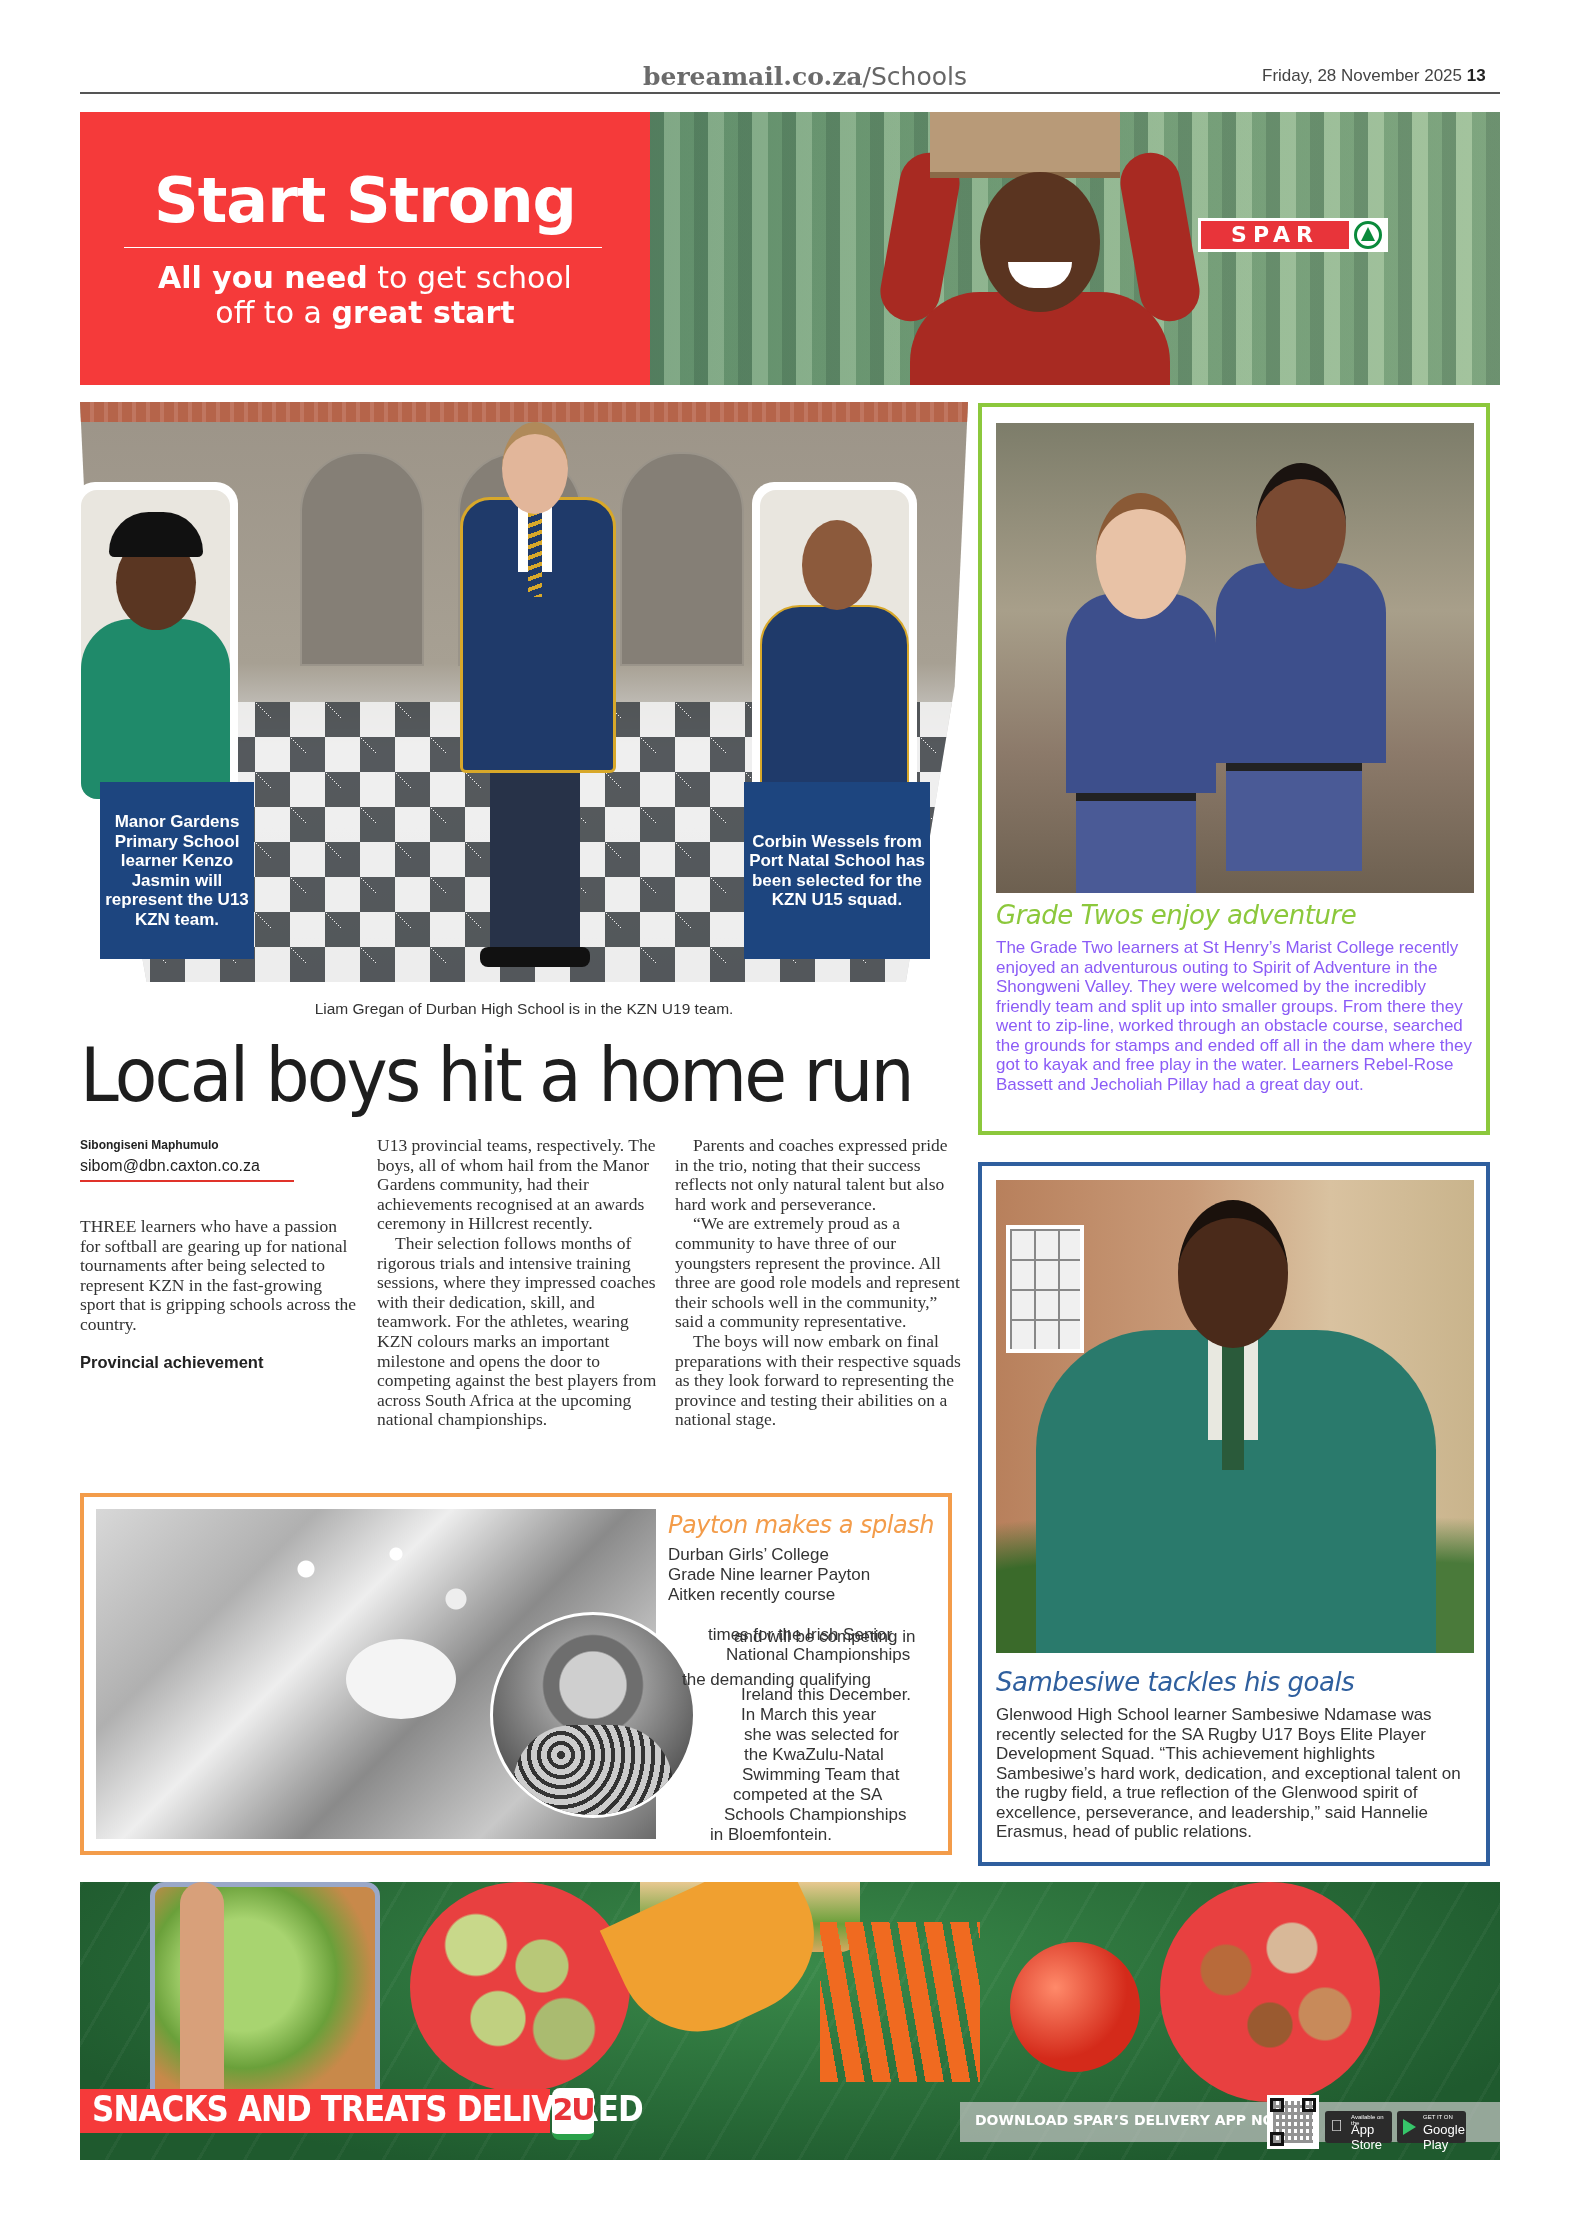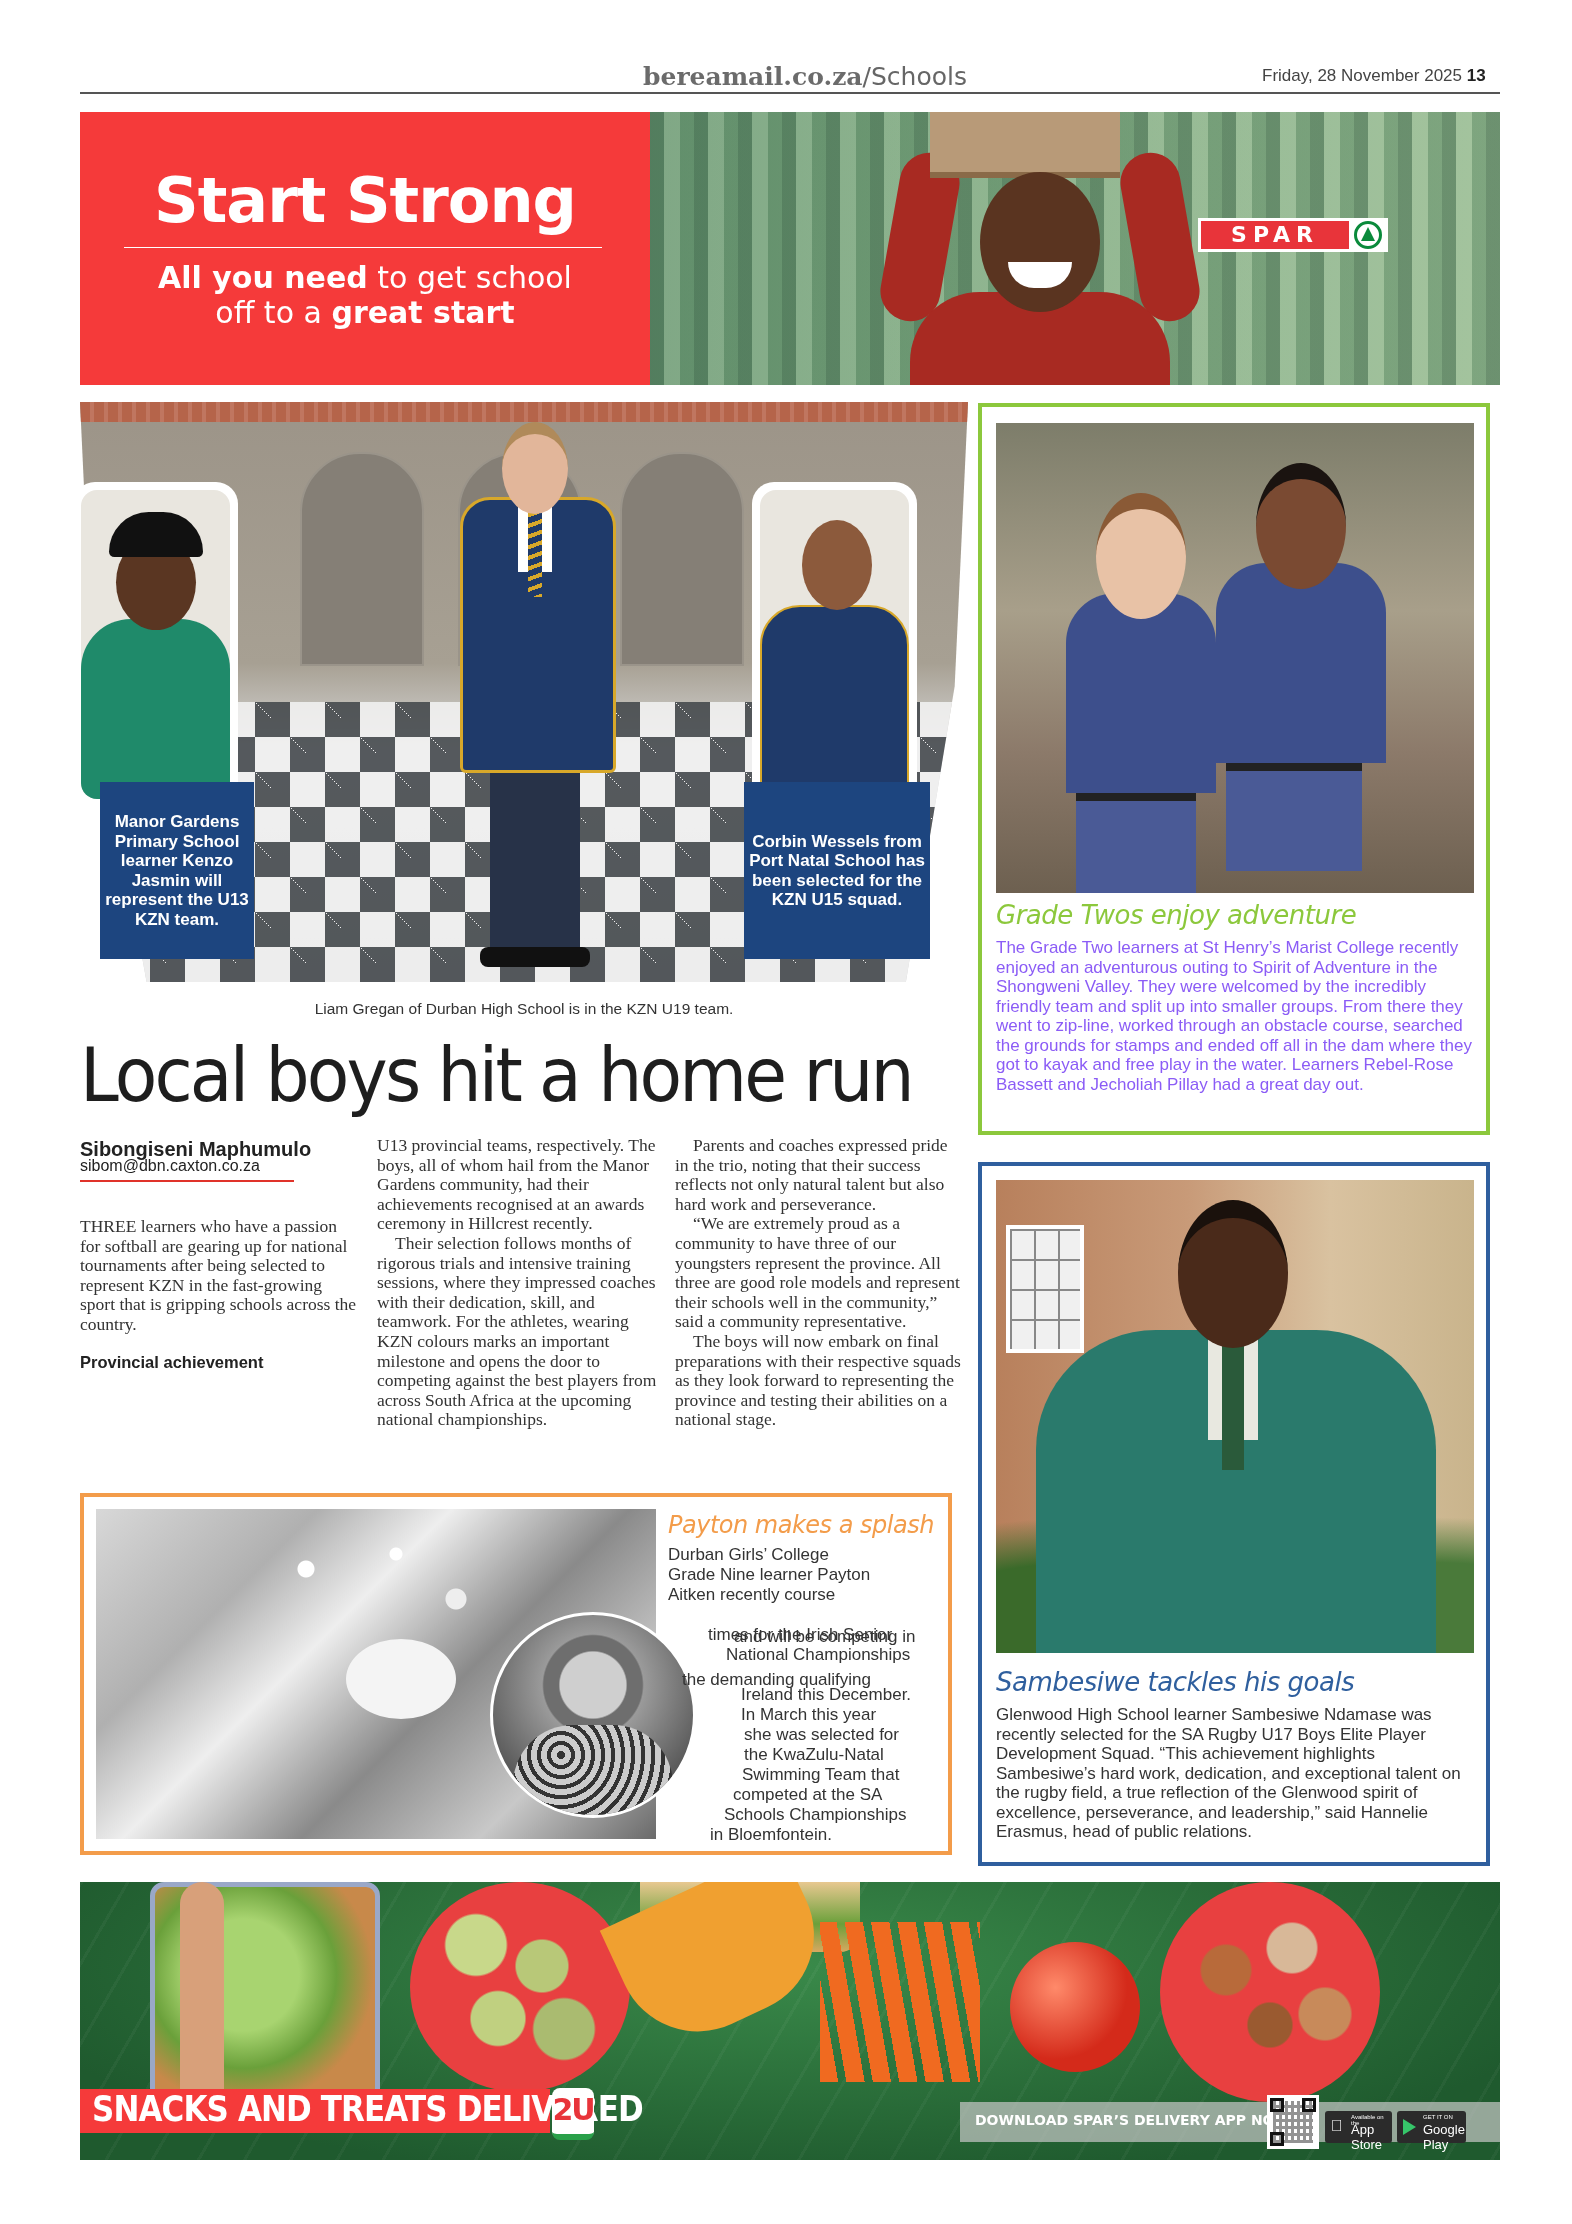--- a/index.html
+++ b/index.html
@@ -63,21 +63,21 @@
   .inset-right .pic .face { position:absolute; left:42px; top:30px; width:70px; height:90px; background:#8c5a3c; border-radius:50%; }
 
   .cap-box { position:absolute; background:#1d457f; color:#fff; font-weight:bold; font-size:17px; line-height:19.5px; text-align:center; display:flex; align-items:center; justify-content:center; font-family:"Liberation Sans", sans-serif; }
   .cap-left { left: 100px; top: 782px; width: 154px; height: 177px; }
   .cap-right { left: 744px; top: 782px; width: 186px; height: 177px; }
   .photo-caption { left: 80px; top: 1000px; width: 888px; text-align:center; font-size:15.5px; color:#333; }
 
   .headline { left: 80px; top: 1032px; font-size: 74px; color: #1e1e1e; font-family: "DejaVu Sans", sans-serif; letter-spacing: -3px; transform: scaleX(0.94); transform-origin: left; white-space: nowrap; }
 
   
-  .byline-name { left: 80px; top: 1138px; font-size: 20px; font-weight: bold; color: #222; }
+  .byline-name { left: 80px; top: 1138px; font-size: 12px; font-weight: bold; color: #222; }
   .byline-email { left: 80px; top: 1157px; font-size: 16px; color: #222; }
   .byline-rule { left: 80px; top: 1180px; width: 214px; height: 2px; background: #e0332a; }
   .col { position:absolute; font-family:"Liberation Serif", serif; font-size:17.5px; line-height:19.6px; color:#333; }
   .col p { margin:0; }
   .col p.ind { text-indent: 18px; }
   .col1 { left: 80px; top: 1217px; width: 280px; }
   .col2 { left: 377px; top: 1136px; width: 280px; }
   .col3 { left: 675px; top: 1136px; width: 290px; }
   .subhead { font-family:"Liberation Sans", sans-serif; font-weight:bold; font-size:16.5px; color:#222; margin-top: 18px !important; }
 

